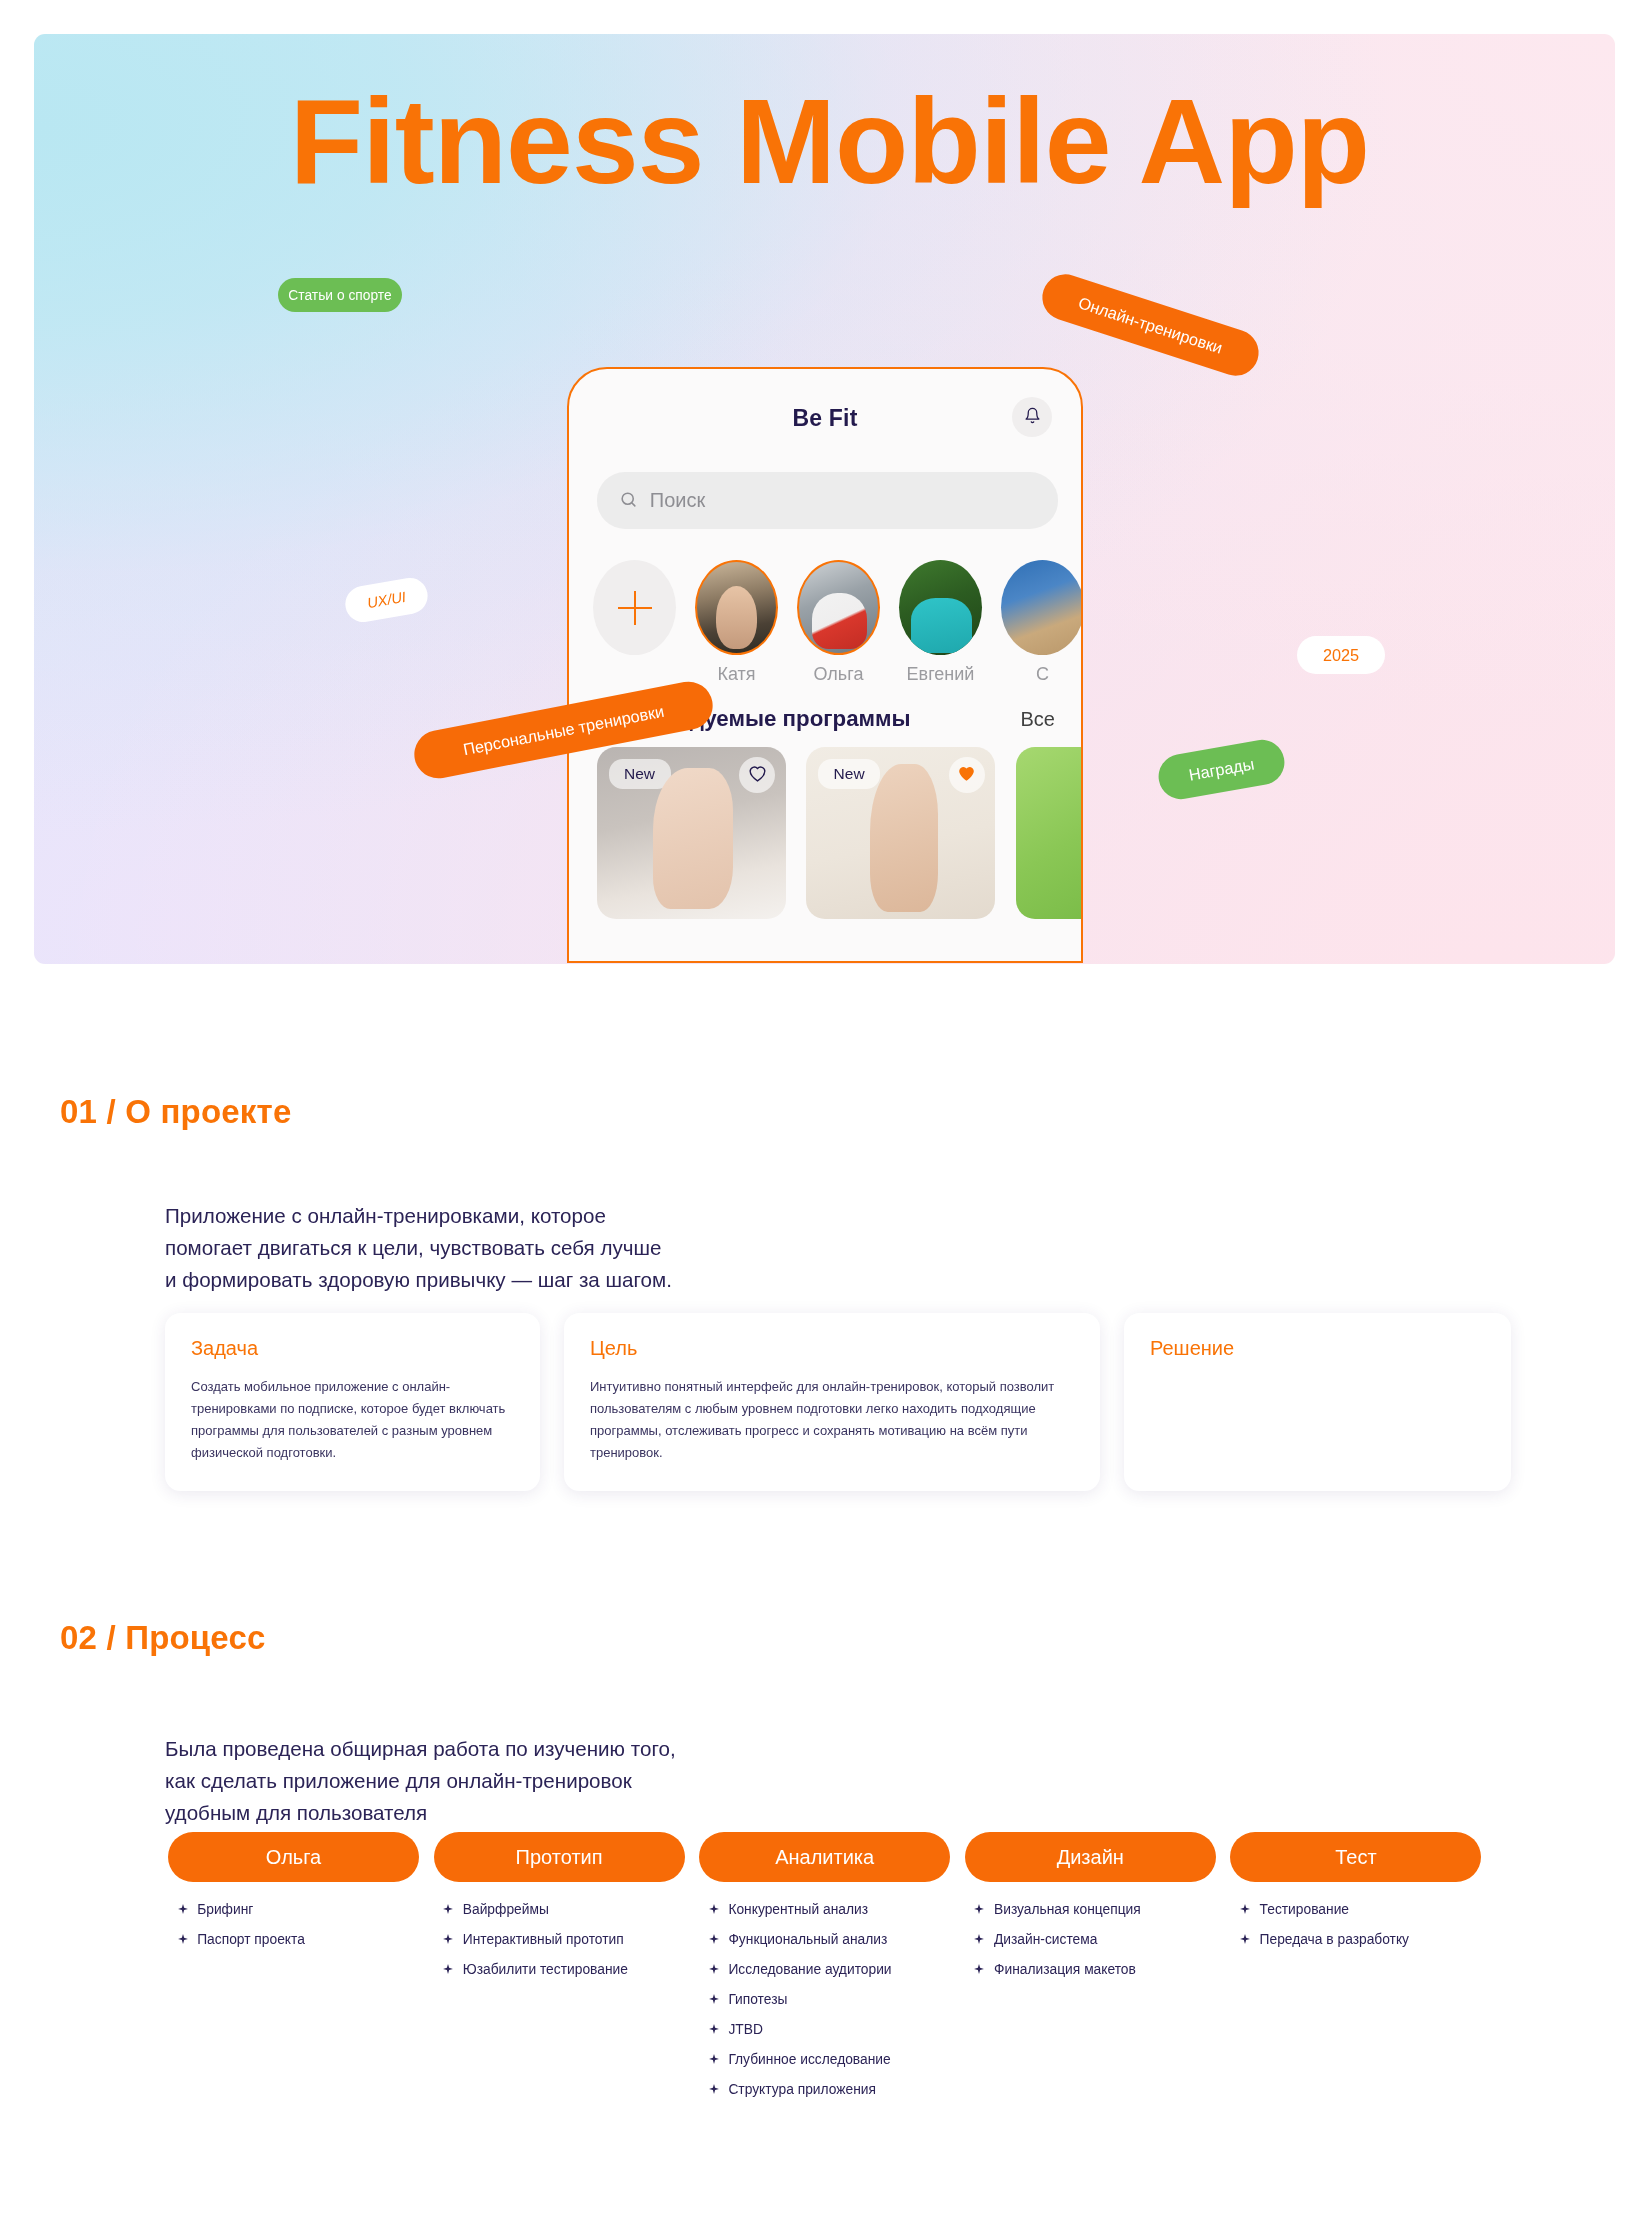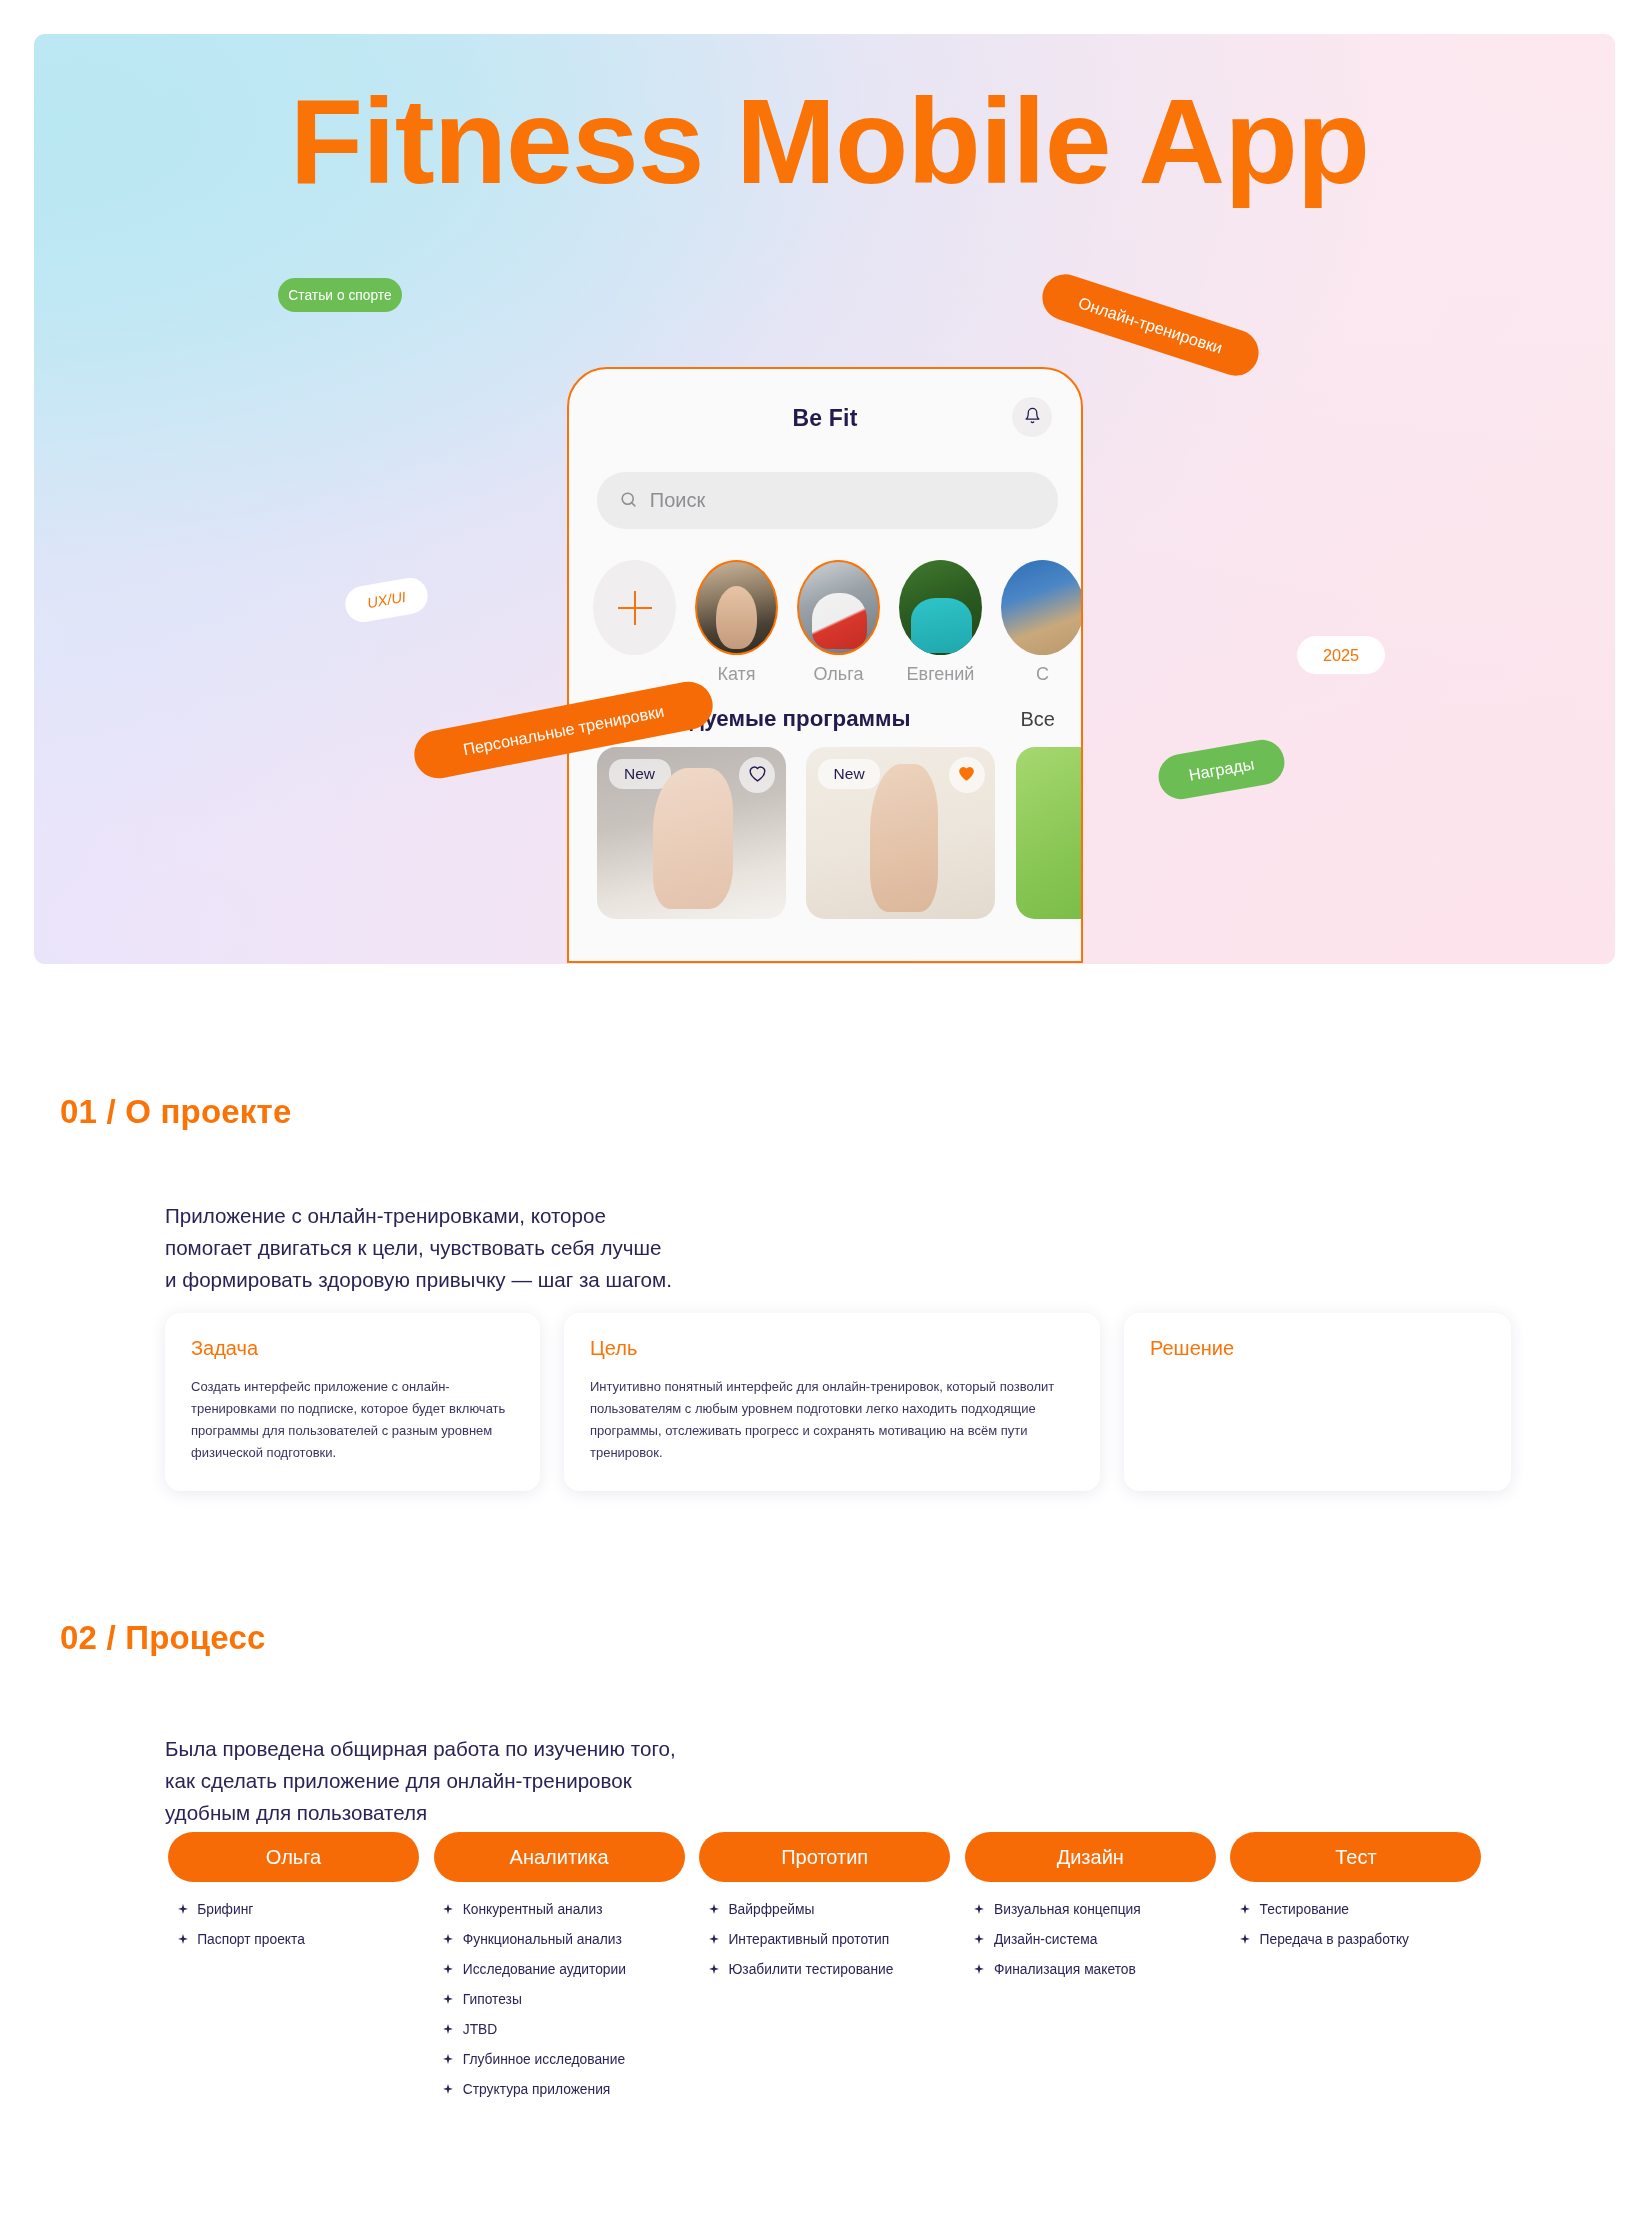--- a/index.html
+++ b/index.html
@@ -402,21 +402,21 @@
   </div>
 
   <div class="section-label" style="left:60px; top:1093px;">01 / О проекте</div>
   <div class="lead" style="left:165px; top:1200px; width:653px; white-space:pre-line;">Приложение с онлайн-тренировками, которое
 помогает двигаться к цели, чувствовать себя лучше
 и формировать здоровую привычку — шаг за шагом.</div>
 
   <div class="info-cards">
     <div class="info-card w1">
       <div class="ic-title">Задача</div>
-      <div class="ic-body">Создать интерфейс приложение с онлайн-тренировками по подписке, которое будет включать программы для пользователей с разным уровнем физической подготовки.</div>
+      <div class="ic-body">Создать мобильное приложение с онлайн-тренировками по подписке, которое будет включать программы для пользователей с разным уровнем физической подготовки.</div>
     </div>
     <div class="info-card w2">
       <div class="ic-title">Цель</div>
       <div class="ic-body">Интуитивно понятный интерфейс для онлайн-тренировок, который позволит пользователям с любым уровнем подготовки легко находить подходящие программы, отслеживать прогресс и сохранять мотивацию на всём пути тренировок.</div>
     </div>
     <div class="info-card w3">
       <div class="ic-title">Решение</div>
     </div>
   </div>
 
@@ -441,20 +441,49 @@
             <span class="spark">
               <svg viewBox="0 0 16 16" fill="#2b2356">
                 <path d="M8 0l1.5 5.1L14.6 6.6 9.5 8.1 8 13.2 6.5 8.1 1.4 6.6 6.5 5.1z"></path>
               </svg>
             </span>
             <span>Паспорт проекта</span>
           </div>
         </div>
       </div>
       <div class="proc-col">
+        <div class="proc-btn">Прототип</div>
+        <div class="proc-list">
+          <div class="proc-item">
+            <span class="spark">
+              <svg viewBox="0 0 16 16" fill="#2b2356">
+                <path d="M8 0l1.5 5.1L14.6 6.6 9.5 8.1 8 13.2 6.5 8.1 1.4 6.6 6.5 5.1z"></path>
+              </svg>
+            </span>
+            <span>Вайрфреймы</span>
+          </div>
+          <div class="proc-item">
+            <span class="spark">
+              <svg viewBox="0 0 16 16" fill="#2b2356">
+                <path d="M8 0l1.5 5.1L14.6 6.6 9.5 8.1 8 13.2 6.5 8.1 1.4 6.6 6.5 5.1z"></path>
+              </svg>
+            </span>
+            <span>Интерактивный прототип</span>
+          </div>
+          <div class="proc-item">
+            <span class="spark">
+              <svg viewBox="0 0 16 16" fill="#2b2356">
+                <path d="M8 0l1.5 5.1L14.6 6.6 9.5 8.1 8 13.2 6.5 8.1 1.4 6.6 6.5 5.1z"></path>
+              </svg>
+            </span>
+            <span>Юзабилити тестирование</span>
+          </div>
+        </div>
+      </div>
+      <div class="proc-col">
         <div class="proc-btn">Аналитика</div>
         <div class="proc-list">
           <div class="proc-item">
             <span class="spark">
               <svg viewBox="0 0 16 16" fill="#2b2356">
                 <path d="M8 0l1.5 5.1L14.6 6.6 9.5 8.1 8 13.2 6.5 8.1 1.4 6.6 6.5 5.1z"></path>
               </svg>
             </span>
             <span>Конкурентный анализ</span>
           </div>
@@ -498,49 +527,20 @@
             </span>
             <span>Глубинное исследование</span>
           </div>
           <div class="proc-item">
             <span class="spark">
               <svg viewBox="0 0 16 16" fill="#2b2356">
                 <path d="M8 0l1.5 5.1L14.6 6.6 9.5 8.1 8 13.2 6.5 8.1 1.4 6.6 6.5 5.1z"></path>
               </svg>
             </span>
             <span>Структура приложения</span>
-          </div>
-        </div>
-      </div>
-      <div class="proc-col">
-        <div class="proc-btn">Прототип</div>
-        <div class="proc-list">
-          <div class="proc-item">
-            <span class="spark">
-              <svg viewBox="0 0 16 16" fill="#2b2356">
-                <path d="M8 0l1.5 5.1L14.6 6.6 9.5 8.1 8 13.2 6.5 8.1 1.4 6.6 6.5 5.1z"></path>
-              </svg>
-            </span>
-            <span>Вайрфреймы</span>
-          </div>
-          <div class="proc-item">
-            <span class="spark">
-              <svg viewBox="0 0 16 16" fill="#2b2356">
-                <path d="M8 0l1.5 5.1L14.6 6.6 9.5 8.1 8 13.2 6.5 8.1 1.4 6.6 6.5 5.1z"></path>
-              </svg>
-            </span>
-            <span>Интерактивный прототип</span>
-          </div>
-          <div class="proc-item">
-            <span class="spark">
-              <svg viewBox="0 0 16 16" fill="#2b2356">
-                <path d="M8 0l1.5 5.1L14.6 6.6 9.5 8.1 8 13.2 6.5 8.1 1.4 6.6 6.5 5.1z"></path>
-              </svg>
-            </span>
-            <span>Юзабилити тестирование</span>
           </div>
         </div>
       </div>
       <div class="proc-col">
         <div class="proc-btn">Дизайн</div>
         <div class="proc-list">
           <div class="proc-item">
             <span class="spark">
               <svg viewBox="0 0 16 16" fill="#2b2356">
                 <path d="M8 0l1.5 5.1L14.6 6.6 9.5 8.1 8 13.2 6.5 8.1 1.4 6.6 6.5 5.1z"></path>

